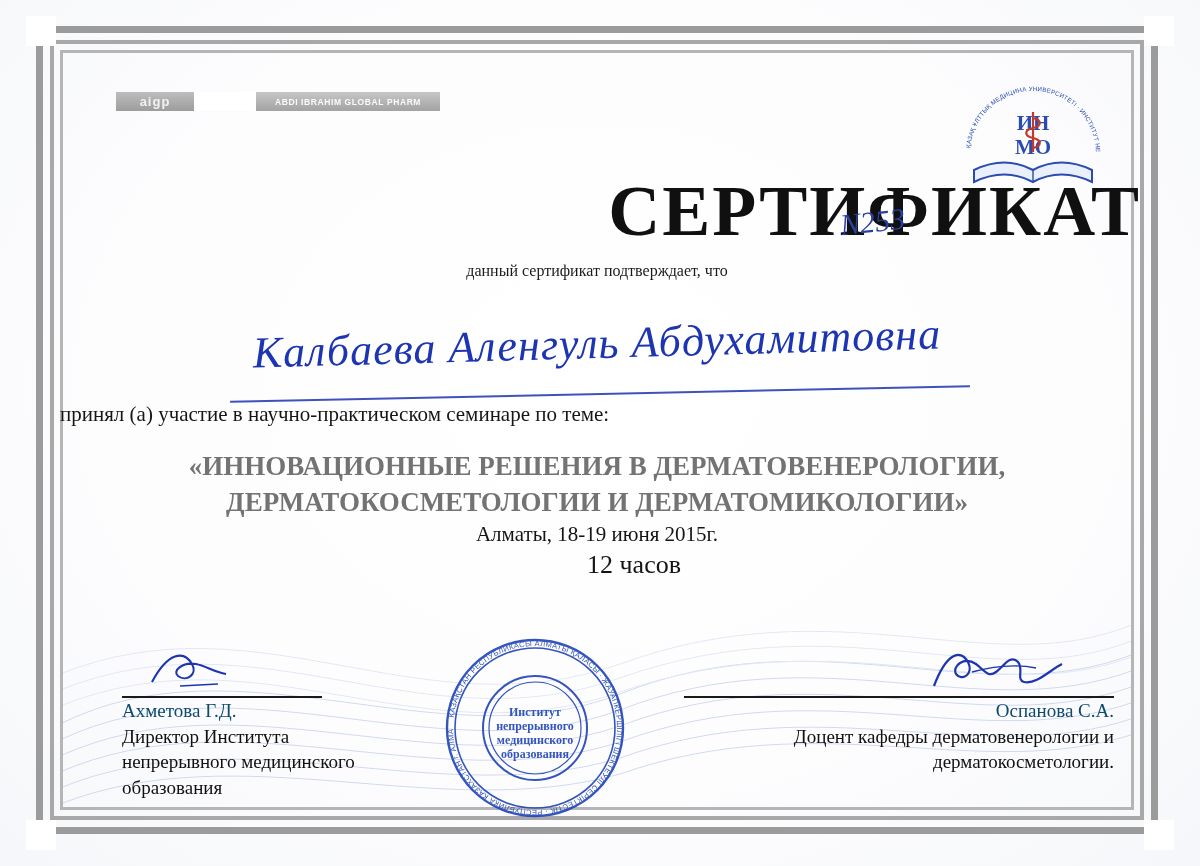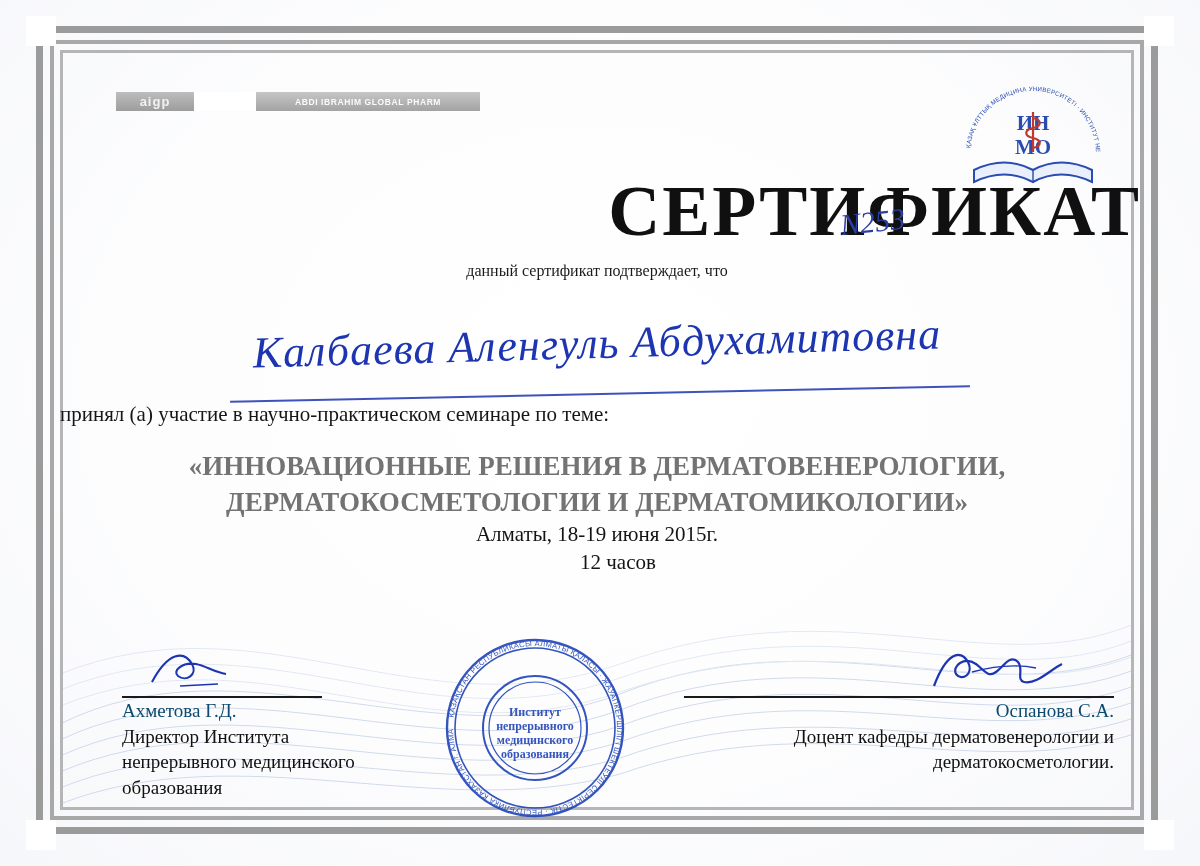--- a/index.html
+++ b/index.html
@@ -93,21 +93,21 @@
     background: linear-gradient(180deg,#bdbdbd 0%, #9d9d9d 100%);
     color: #f2f2f2;
     font-family: "Liberation Sans", sans-serif;
     font-size: 13px;
     font-weight: bold;
     letter-spacing: 1px;
     display: flex; align-items: center; justify-content: center;
   }
   .sponsor-gap { width: 62px; height: 19px; background: #ffffff; }
   .sponsor-name {
-    width: 224px; height: 19px;
+    width: 184px; height: 19px;
     background: linear-gradient(180deg,#c6c6c6 0%, #a3a3a3 100%);
     color: #fafafa;
     font-family: "Liberation Sans", sans-serif;
     font-size: 8.5px;
     font-weight: bold;
     letter-spacing: .6px;
     display: flex; align-items: center; justify-content: center;
   }
 
   
@@ -194,24 +194,24 @@
   .place-date {
     position: absolute;
     left: 0; top: 472px;
     width: 1074px;
     text-align: center;
     font-size: 21px;
     color: #141414;
   }
   .hours {
     position: absolute;
-    left: 0; top: 500px;
+    left: 16px; top: 500px;
     width: 1116px;
     text-align: center;
-    font-size: 21px;
+    font-size: 26px;
     color: #141414;
   }
 
   
   .sig-left {
     position: absolute;
     left: 62px; top: 592px;
     width: 330px;
   }
   .sig-right {

